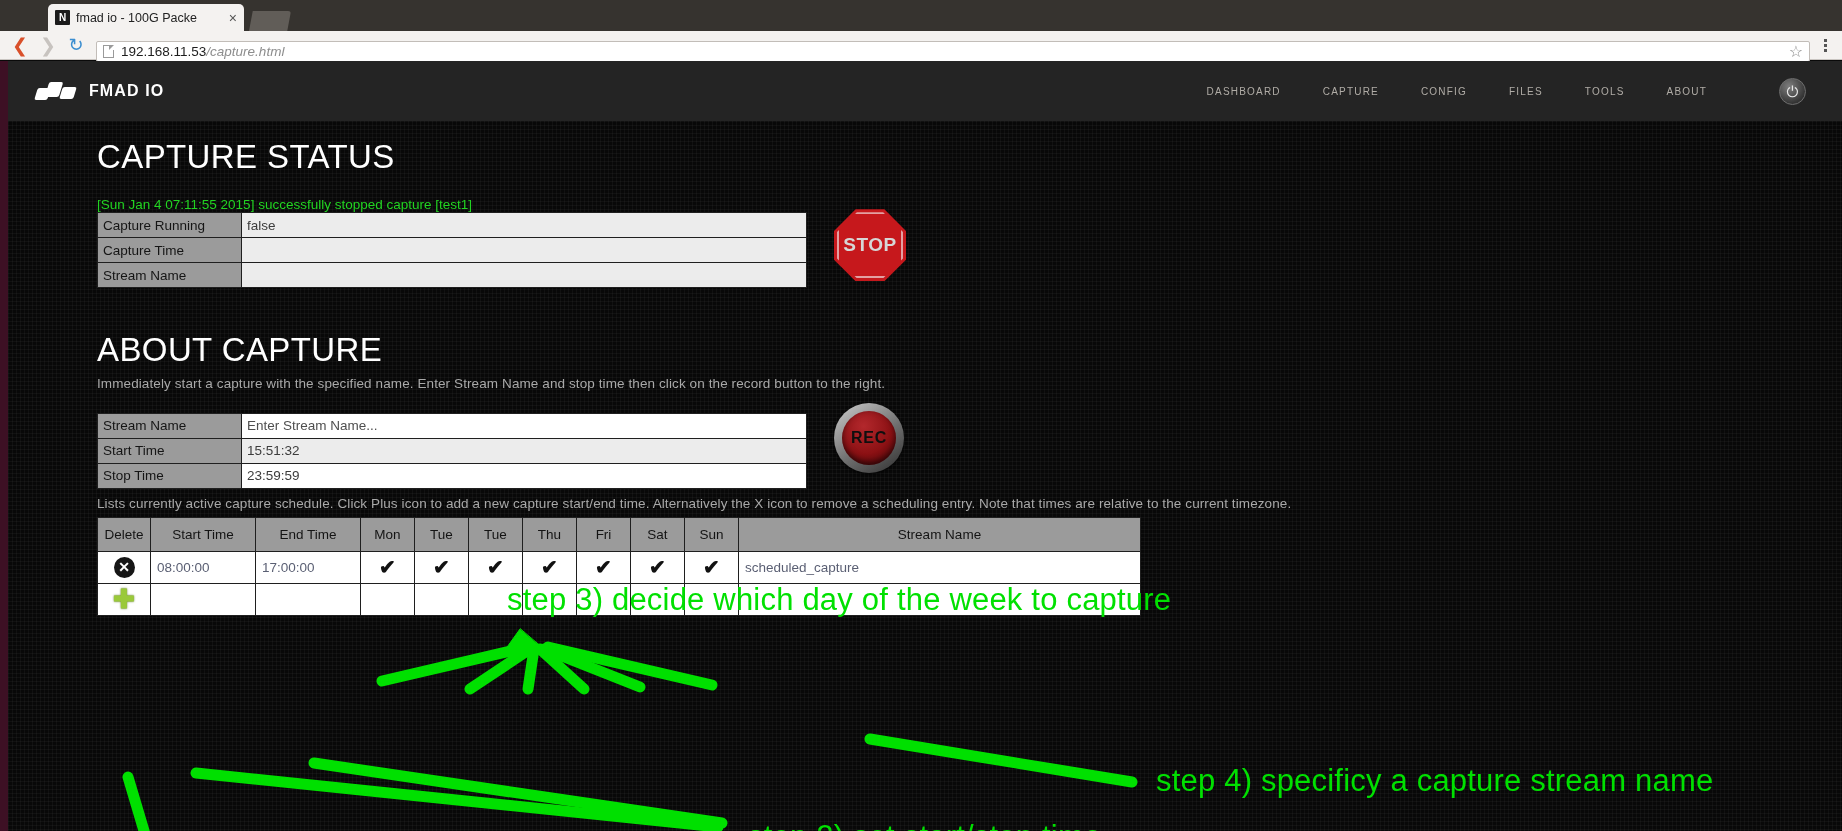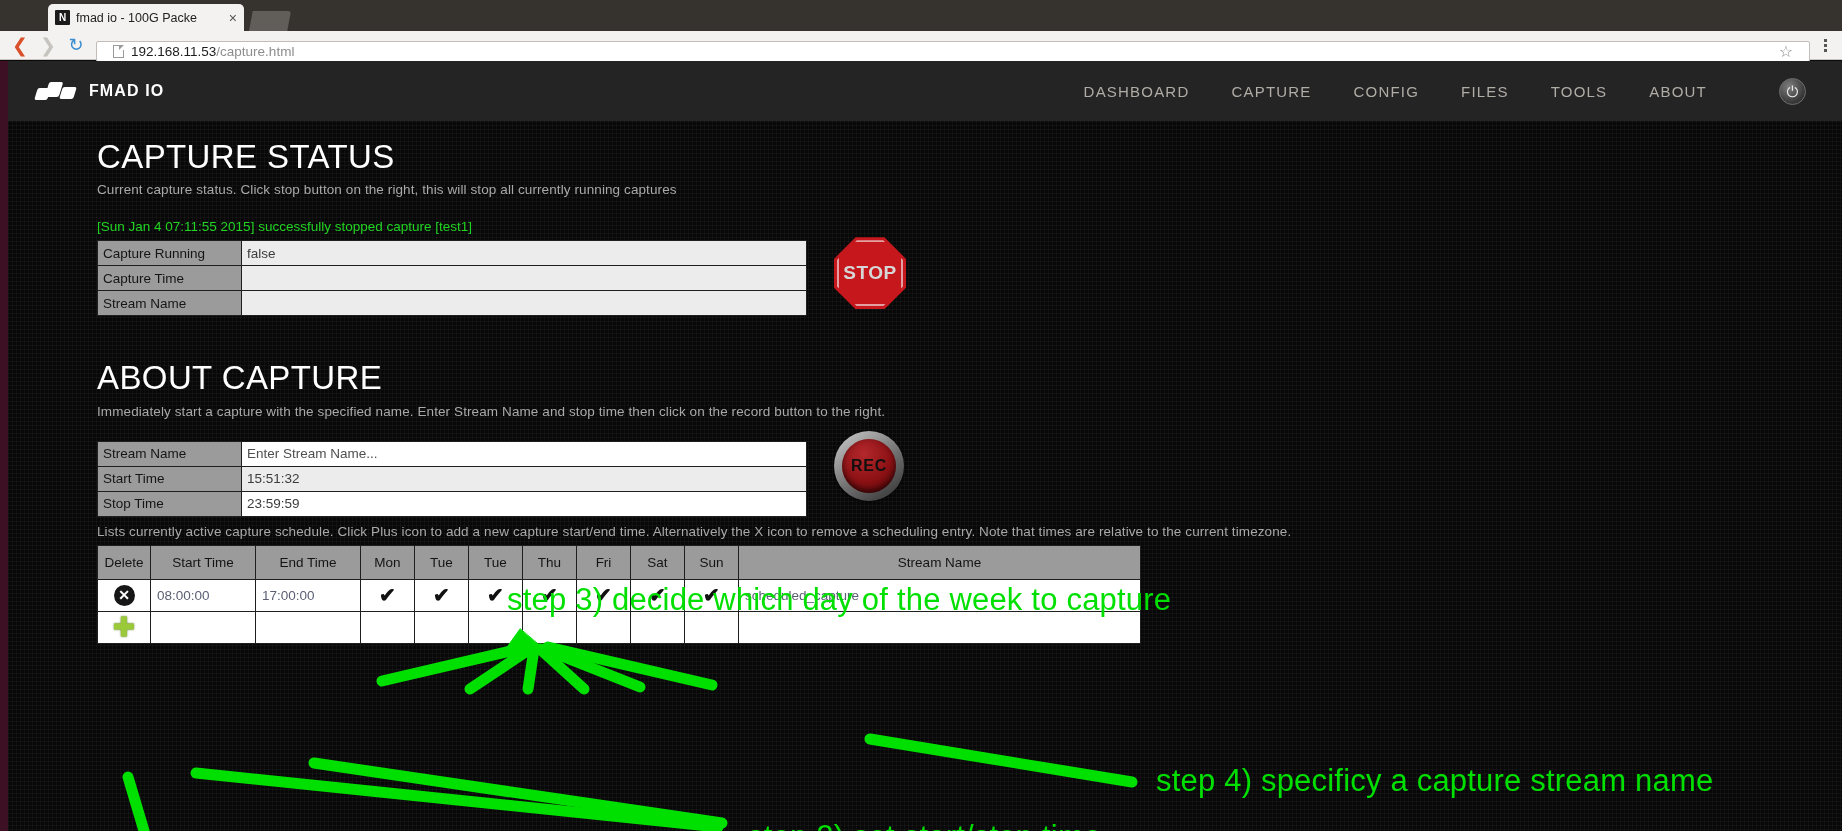--- a/index.html
+++ b/index.html
@@ -50,34 +50,34 @@
   .navbtn {
     width: 28px; height: 24px; display: flex; align-items: center;
     justify-content: center; font-size: 17px; flex: 0 0 auto;
   }
   #nav-back { color: #d9502a; font-size: 19px; }
   #nav-fwd  { color: #c7c3bf; font-size: 19px; }
   #nav-reload { color: #3b8ed0; font-size: 18px; }
   #urlbar {
     flex: 1 1 auto; height: 21px; background: #fff;
     border: 1px solid #c2bdb8; border-radius: 2px;
-    margin: 12px 4px 0 6px; display: flex; align-items: center; padding: 0 16px;
+    margin: 12px 4px 0 6px; display: flex; align-items: center; padding: 0 6px;
     font-size: 13.5px; color: #2b2b2b;
   }
   #page-icon {
     width: 11px; height: 13px; background: #fff; border: 1px solid #9a9a9a;
     margin-right: 7px; position: relative; flex: 0 0 auto;
   }
   #page-icon::after {
     content: ""; position: absolute; top: -1px; right: -1px;
     border-width: 0 0 5px 5px; border-style: solid;
     border-color: transparent transparent #fff #9a9a9a;
   }
   #url-host { color: #1d1d1d; }
-  #url-path { color: #8d8d8d; }
+  #url-path { color: #8d8d8d; font-style: italic; }
   #star-icon { color: #8b8b8b; font-size: 16px; margin-left: auto; }
   #menu-icon {
     width: 22px; display: flex; flex-direction: column; align-items: center;
     gap: 2px; flex: 0 0 auto;
   }
   #menu-icon i { display: block; width: 3px; height: 3px; background: #555; }
 
   
   #viewport {
     position: absolute; top: 61px; left: 0; width: 1842px; height: 770px;
@@ -103,21 +103,21 @@
   #brand-logo .p2 { left: 11px; top: 1px; width: 14px; height: 15px; }
   #brand-logo .p3 { left: 25px; top: 6px; width: 14px; height: 12px; }
   #brand-name {
     color: #fff; font-size: 16px; font-weight: bold; letter-spacing: 1.1px;
   }
   #site-nav {
     margin-left: auto; display: flex; align-items: center;
     gap: 42px; margin-right: 36px;
   }
   .nav-link {
-    color: #b0aca6; font-size: 15px; letter-spacing: 1.2px;
+    color: #b0aca6; font-size: 10px; letter-spacing: 1.2px;
     text-decoration: none; white-space: nowrap;
   }
   #power-btn {
     width: 27px; height: 27px; border-radius: 50%;
     background: radial-gradient(circle at 36% 30%, #7e7e7e, #343434 72%);
     border: 1px solid #6e6e6e; margin-left: 30px;
     display: flex; align-items: center; justify-content: center;
     color: #e8e8e8; font-size: 15px; line-height: 1;
   }
 
@@ -135,21 +135,21 @@
   h1.sect {
     color: #ffffff; font-size: 33px; font-weight: normal;
     letter-spacing: 0.4px; line-height: 1.1;
   }
   p.sect-desc {
     color: #a9a9a9; font-size: 13.5px; margin-top: 7px; letter-spacing: 0.1px;
   }
   .log-line { color: #22d422; font-size: 13.5px; margin-top: 22px; }
 
   
-  .kv-wrap { display: flex; align-items: flex-start; margin-top: 6px; }
+  .kv-wrap { display: flex; align-items: flex-start; }
   table.kv { border-collapse: collapse; table-layout: fixed; }
   table.kv td { height: 25px; font-size: 13.5px; padding: 0 5px; border: 1px solid #1f1f1f; }
   td.kv-label {
     width: 144px; background: #9b9b9b; color: #151515;
   }
   td.kv-value { width: 565px; background: #ececec; color: #3c3c3c; }
   td.kv-value.editable { background: #ffffff; }
   td.kv-value.placeholder { color: #4f4f4f; }
 
   
@@ -272,21 +272,20 @@
         <a class="nav-link" href="#">FILES</a>
         <a class="nav-link" href="#">TOOLS</a>
         <a class="nav-link" href="#">ABOUT</a>
         <div id="power-btn">⏻</div>
       </div>
     </div>
 
     <div id="content">
 
       <h1 class="sect">CAPTURE STATUS</h1>
-      <p class="sect-desc">Current capture status. Click stop button on the right, this will stop all currently running captures</p>
       <div class="log-line">[Sun Jan 4 07:11:55 2015] successfully stopped capture [test1]</div>
 
       <div class="kv-wrap">
         <table class="kv">
           <tbody>
               <tr>
             <td class="kv-label">Capture Running</td>
             <td class="kv-value">false</td>
           </tr>
           <tr>

